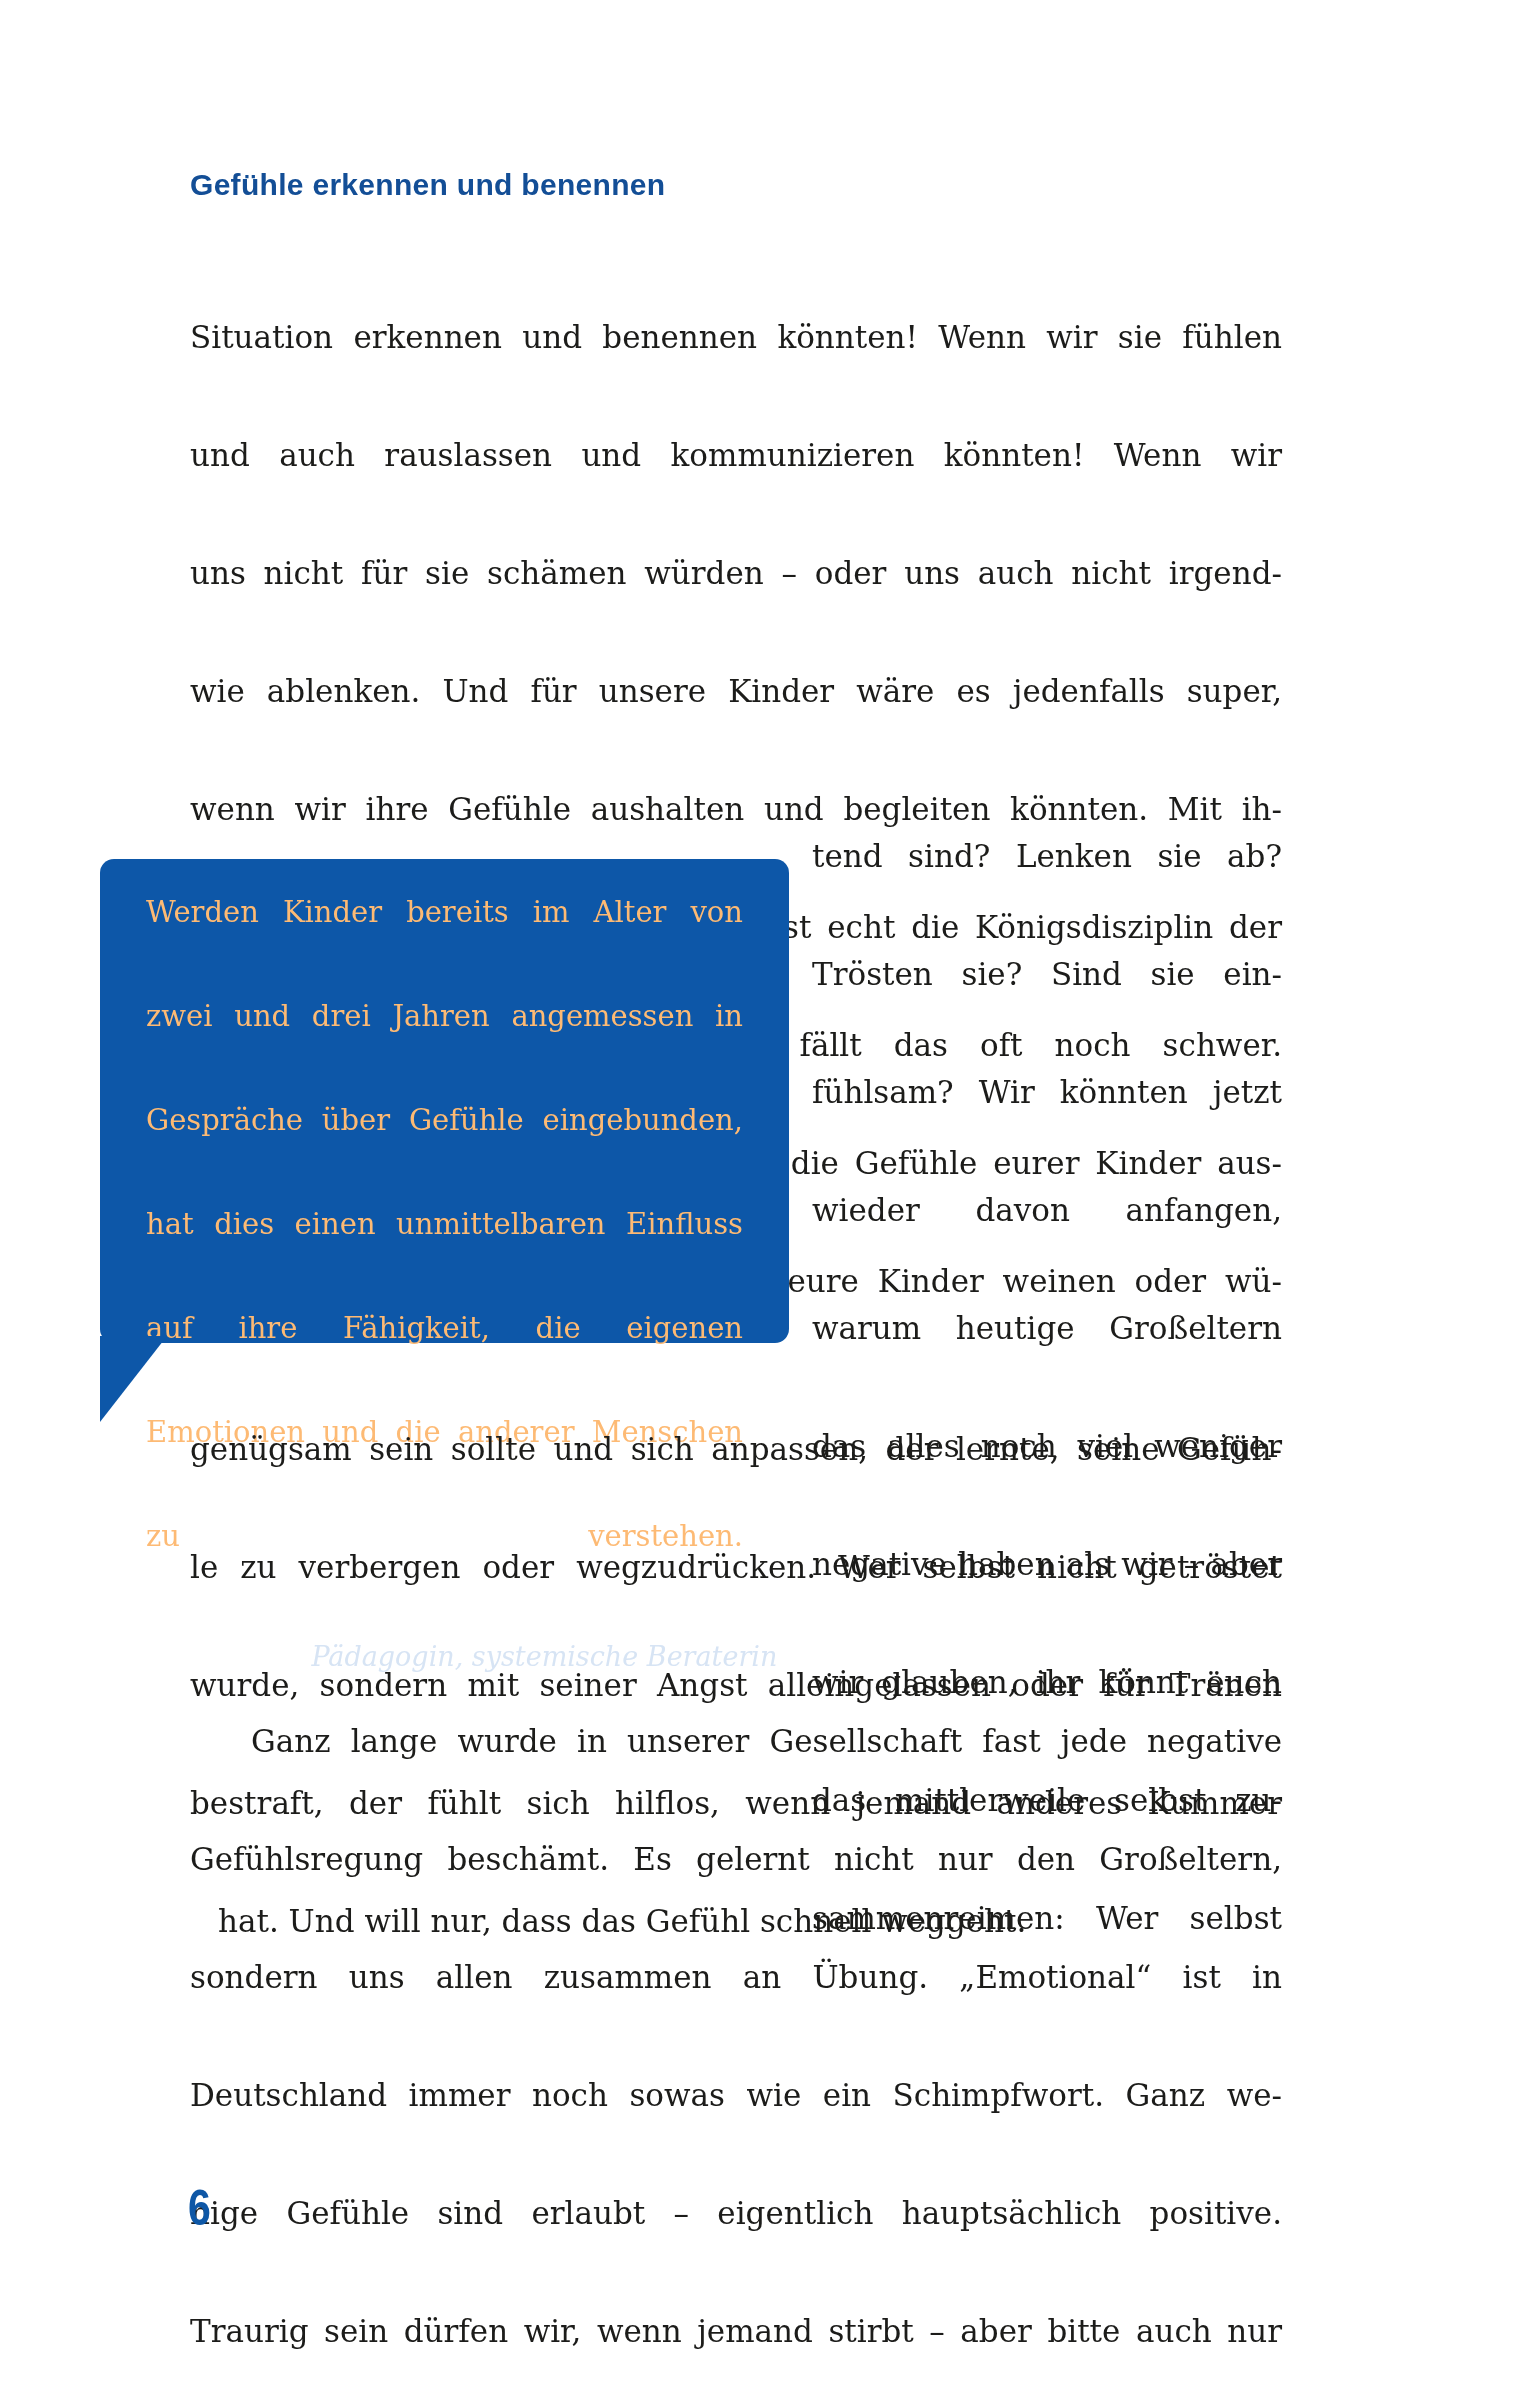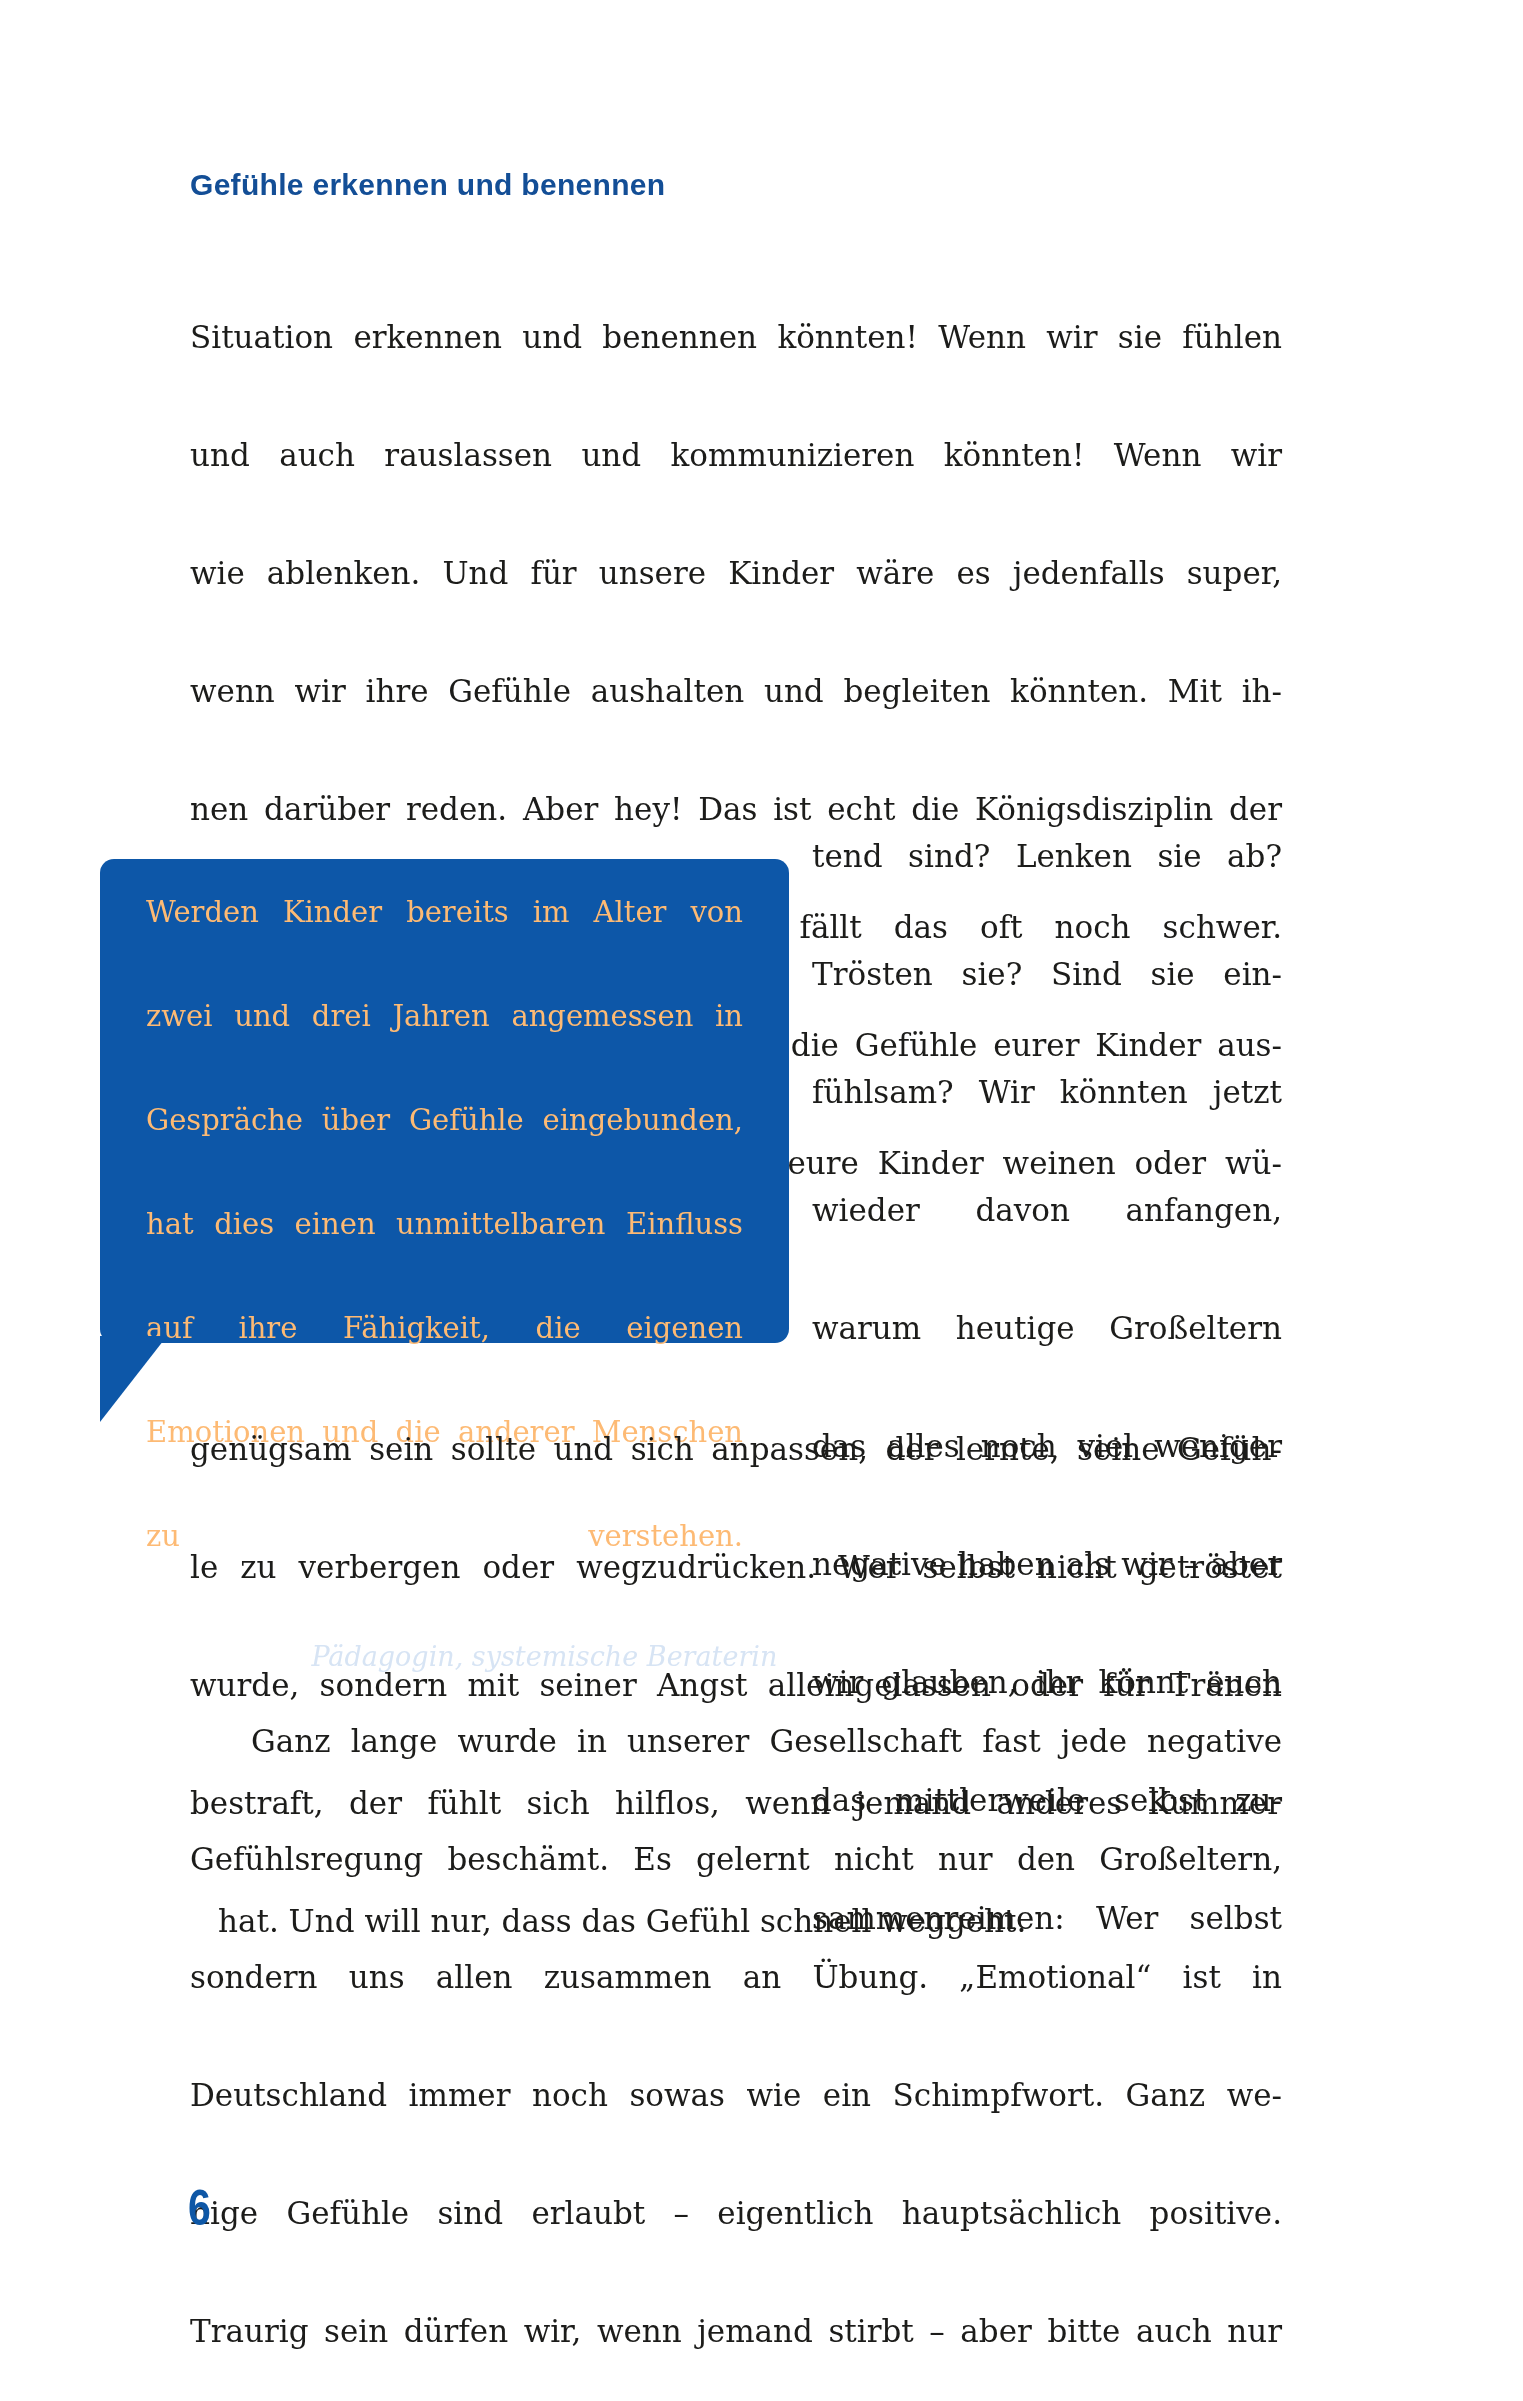--- a/index.html
+++ b/index.html
@@ -54,20 +54,21 @@
 </head>
 <body>
 
 <div class="page">
 
   <div class="chapter-header">Gefühle erkennen und benennen</div>
 
   <div class="textblock para1">
       <div class="tline">Situation erkennen und benennen könnten! Wenn wir sie fühlen</div>
       <div class="tline">und auch rauslassen und kommunizieren könnten! Wenn wir</div>
+      <div class="tline">uns nicht für sie schämen würden – oder uns auch nicht irgend-</div>
       <div class="tline">wie ablenken. Und für unsere Kinder wäre es jedenfalls super,</div>
       <div class="tline">wenn wir ihre Gefühle aushalten und begleiten könnten. Mit ih-</div>
       <div class="tline">nen darüber reden. Aber hey! Das ist echt die Königsdisziplin der</div>
       <div class="tline">modernen Erziehung, oder? Uns fällt das oft noch schwer.</div>
       <div class="tline">Und wie gelingt es den Großeltern, die Gefühle eurer Kinder aus-</div>
       <div class="tline">zuhalten? Wie reagieren sie, wenn eure Kinder weinen oder wü-</div>
     </div>
 
   <div class="quote-box">
     <div class="quote-text">

